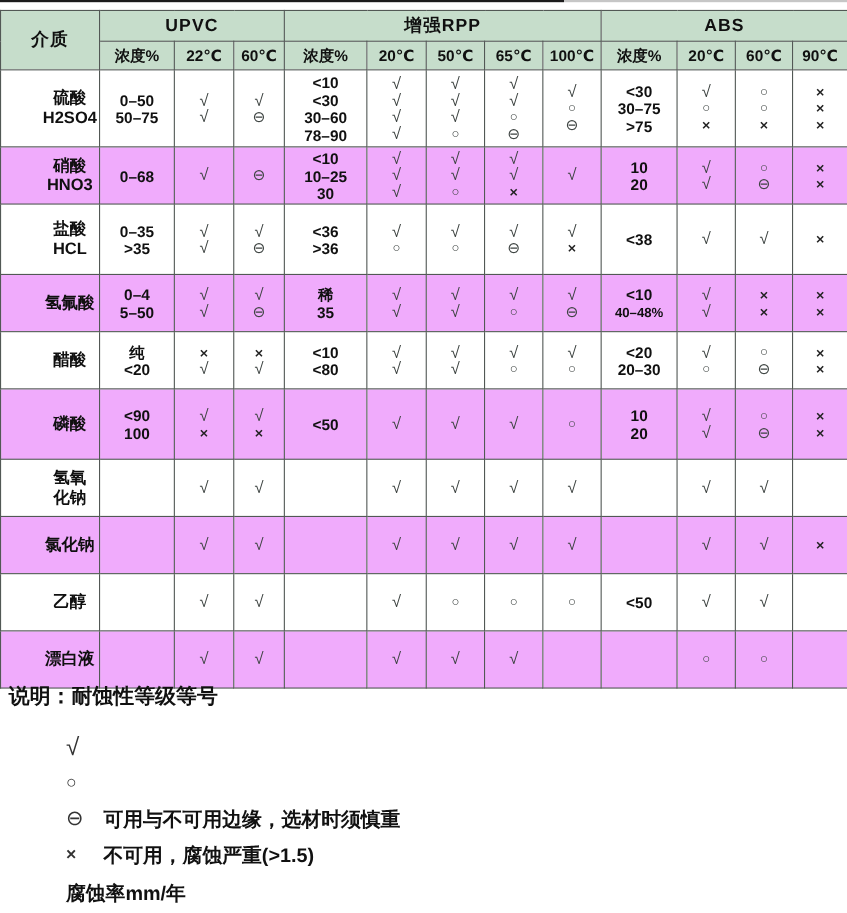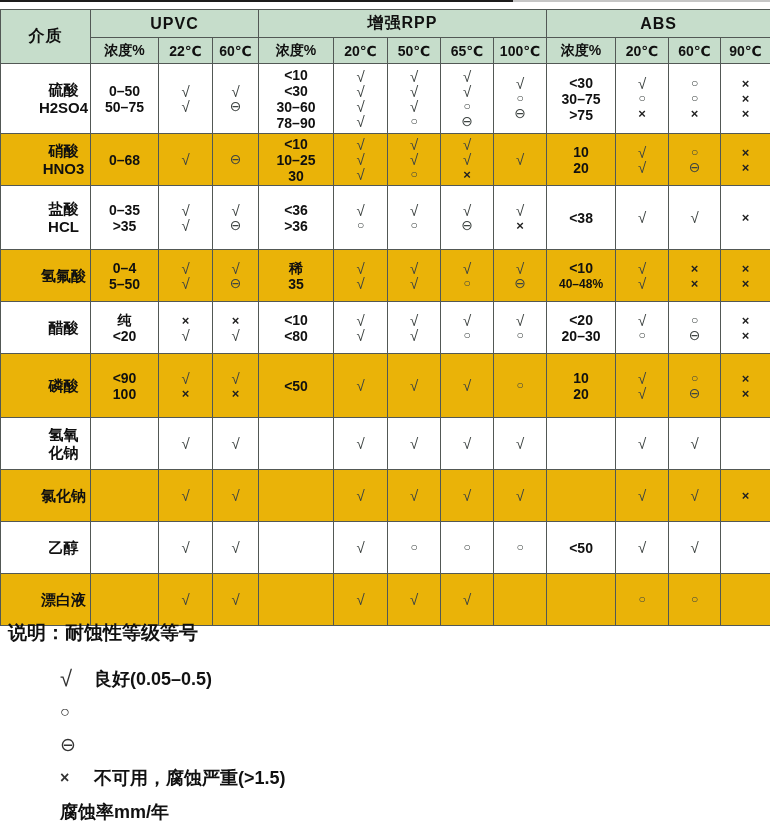--- a/index.html
+++ b/index.html
@@ -20,21 +20,21 @@
     border:1px solid #50565328;
     border:1px solid #525855;
     padding:0;text-align:center;vertical-align:middle;overflow:hidden;
   }
   .res thead th{
     background:#c6ddcb;font-weight:bold;font-size:15px;color:#101010;
   }
   .res thead tr.h1 th{height:27px;font-size:16px;letter-spacing:1px;}
   .res thead tr.h2 th{height:25px;font-size:14px;letter-spacing:0;}
   .res tbody tr{height:52px;background:#ffffff;}
-  .res tbody tr.green{background:#eab308;}
+  .res tbody tr.green{background:#f0abfc;}
   .res tbody tr.r-h2so4{height:70px;}
   .res tbody tr.r-hcl,.res tbody tr.r-lin{height:64px;}
   td.medium{font-weight:bold;font-size:15px;}
   td.medium .ln{line-height:18px;font-size:15px;padding-left:36px;}
   .ln{display:block;line-height:16px;font-size:14px;font-weight:bold;color:#101010;}
   .ln.small{font-size:12px;letter-spacing:0;}
   .ln.s-check{font-weight:400;font-size:15px;color:#3e4442;line-height:15px;}
   .ln.s-circle{font-weight:400;font-size:12px;color:#3e4442;line-height:15px;}
   .ln.s-theta{font-weight:400;font-size:14px;color:#3e4442;line-height:15px;}
   .ln.s-x{font-weight:700;font-size:13px;color:#222;line-height:15px;}
@@ -554,27 +554,27 @@
         <td></td>
       </tr>
     </tbody>
 </table>
 
 <div class="legend">
   <div class="legend-title">说明：耐蚀性等级等号</div>
   <div>
       <div class="legend-item">
         <span class="legend-sym s-check">√</span>
-        <span class="legend-text">良好(0.05–0.5)</span>
       </div>
       <div class="legend-item">
         <span class="legend-sym s-circle">○</span>
       </div>
       <div class="legend-item">
         <span class="legend-sym s-theta">⊖</span>
+        <span class="legend-text">可用与不可用边缘，选材时须慎重</span>
       </div>
       <div class="legend-item">
         <span class="legend-sym s-x">×</span>
         <span class="legend-text">不可用，腐蚀严重(&gt;1.5)</span>
       </div>
     </div>
   <div class="legend-footer">腐蚀率mm/年</div>
 </div>
 
 </body></html>

